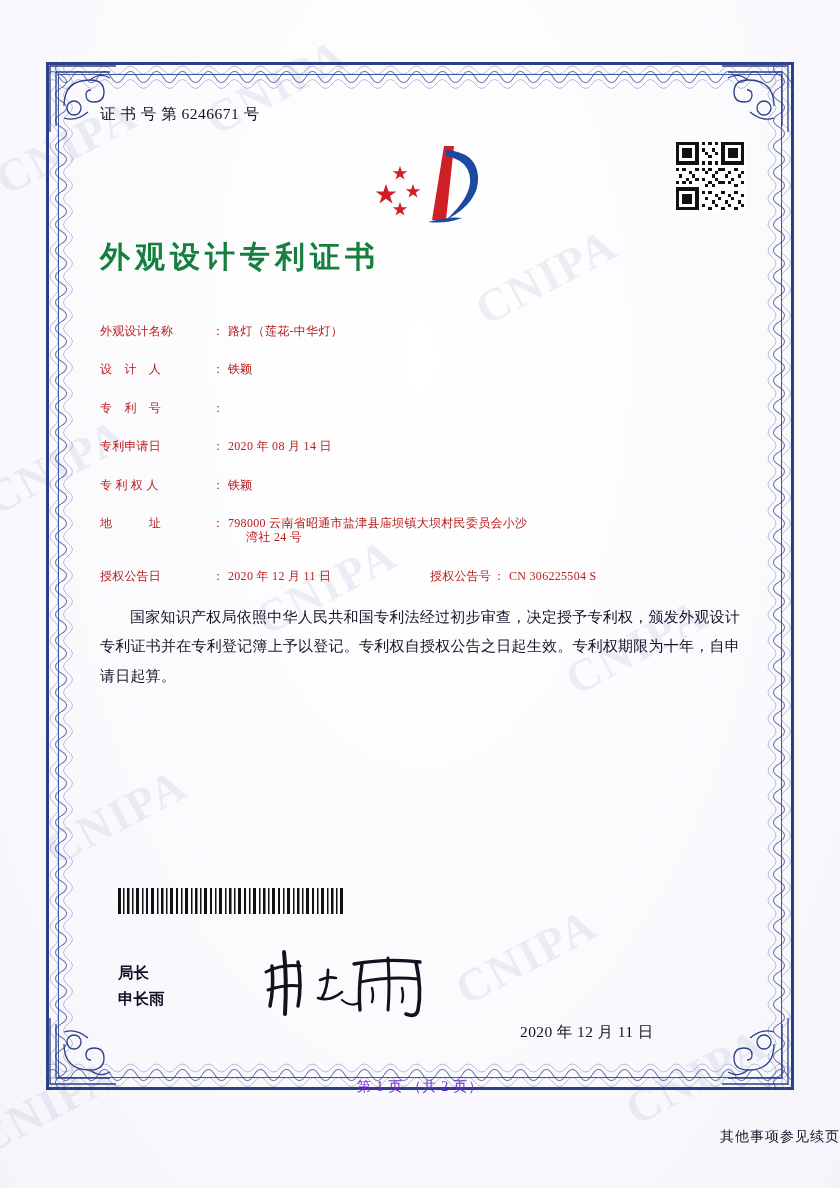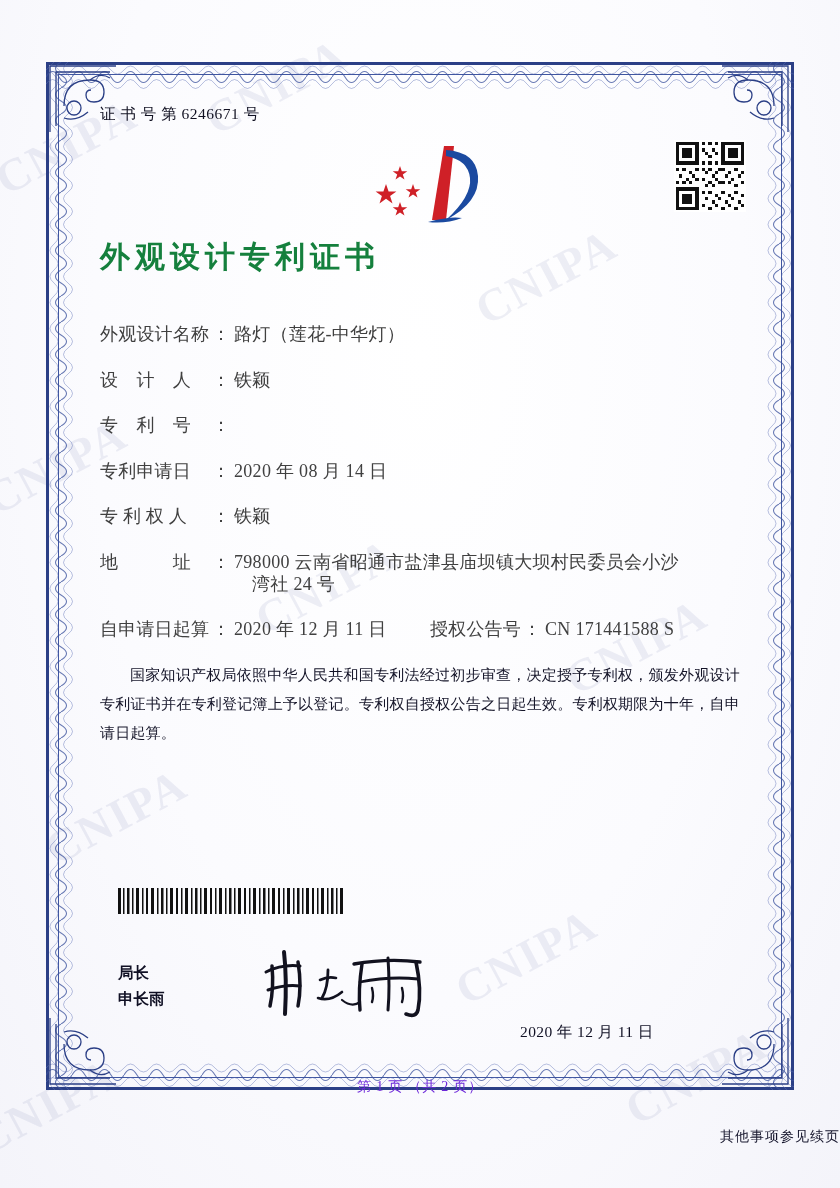--- a/index.html
+++ b/index.html
@@ -131,23 +131,23 @@
     font-weight: 700;
     letter-spacing: 5px;
     color: #15803d;
     margin-top: 112px;
     margin-bottom: 0;
     font-family: "Liberation Serif", "DejaVu Serif", serif;
   }
 
   .fields {
     margin-top: 46px;
-    font-size: 18px;
+    font-size: 12px;
     line-height: 1.2;
-    color: #404040;
+    color: #b91c1c;
   }
   .field-row {
     display: flex;
     align-items: flex-start;
     margin-bottom: 24px;
   }
   .f-label {
     width: 112px;
     flex: 0 0 112px;
     letter-spacing: 0.2px;
@@ -475,28 +475,28 @@
         <span class="f-label">地　　　址</span>
         <span class="f-colon">：</span>
         <span class="f-value">
           <span>798000  云南省昭通市盐津县庙坝镇大坝村民委员会小沙</span>
           <span class="indent2">湾社 24 号</span>
         </span>
       </div>
 
       <div class="row-split">
         <div class="half first">
-          <span class="f-label">自申请日起算</span>
+          <span class="f-label">授权公告日</span>
           <span class="f-colon">：</span>
           <span class="f-value">2020 年 12 月 11 日</span>
         </div>
         <div class="half second">
           <span class="f-label">授权公告号</span>
           <span class="f-colon">：</span>
-          <span class="f-value">CN 171441588 S</span>
+          <span class="f-value">CN 306225504 S</span>
         </div>
       </div>
 
     </div>
 
     <div class="paras">
       <p class="para">国家知识产权局依照中华人民共和国专利法经过初步审查，决定授予专利权，颁发外观设计专利证书并在专利登记簿上予以登记。专利权自授权公告之日起生效。专利权期限为十年，自申请日起算。</p>
     </div>
   </div>
 

